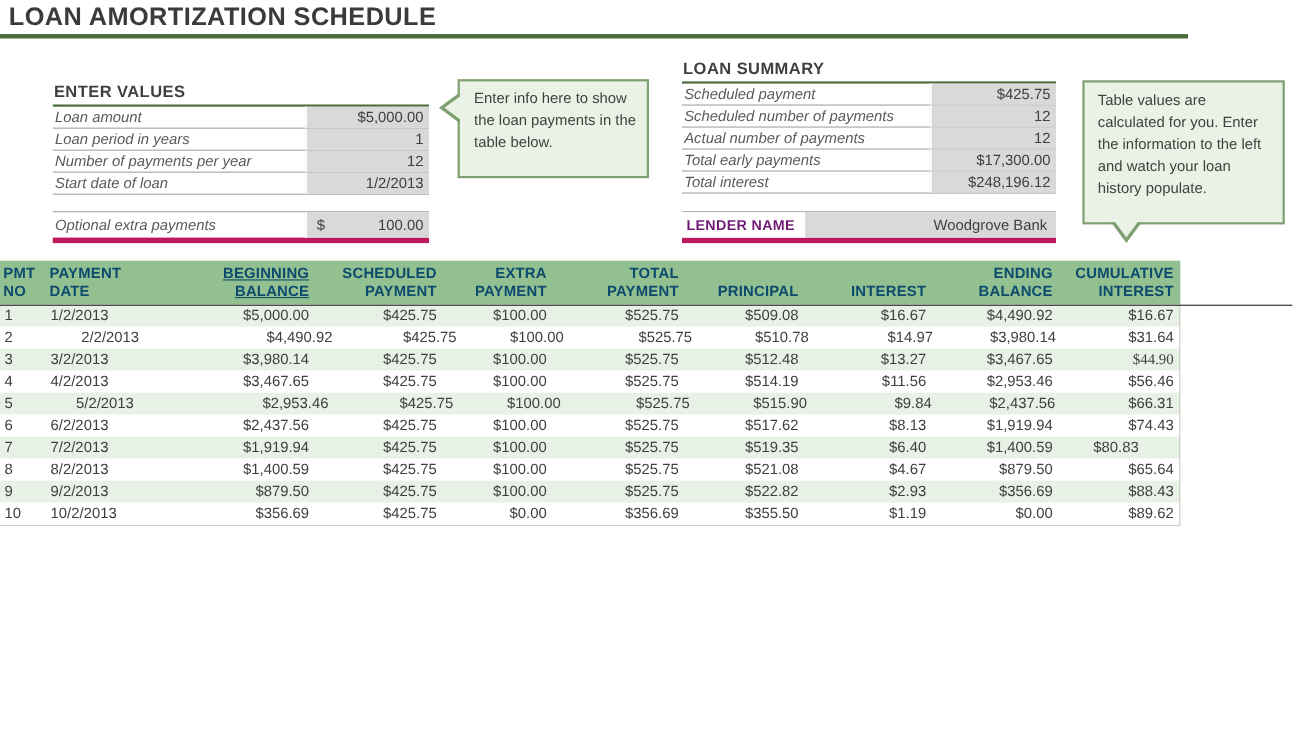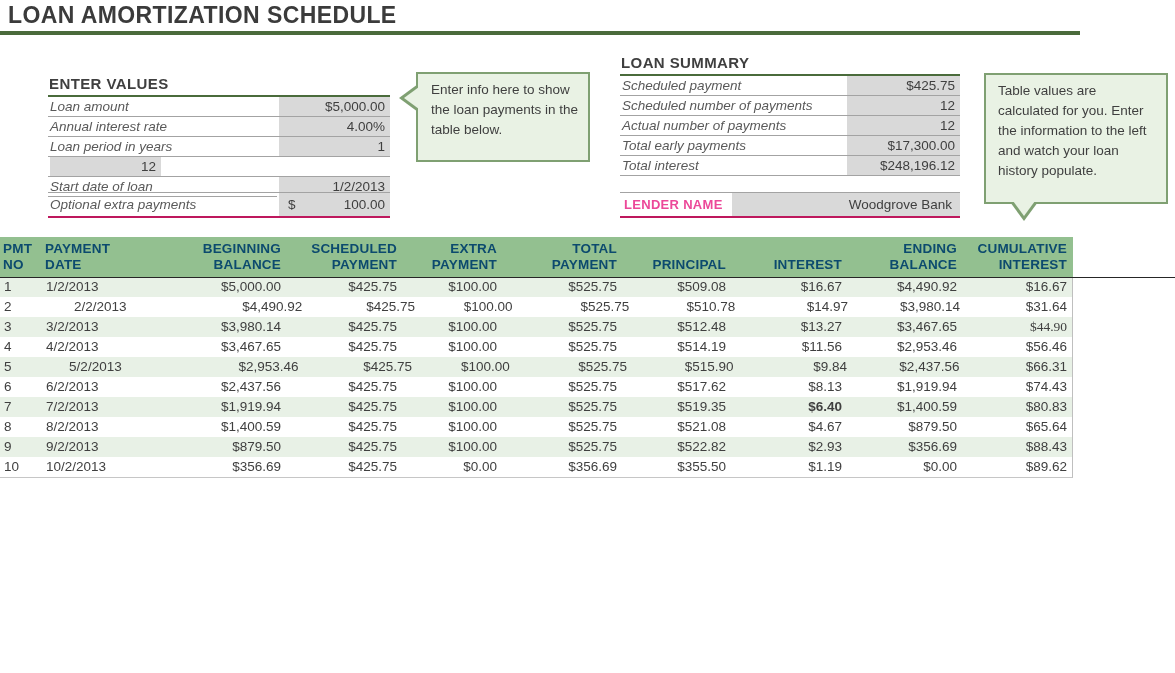--- a/index.html
+++ b/index.html
@@ -16,26 +16,26 @@
   #loan-summary{left:620px;width:340px;}
   .section h2{margin:0 0 3px 1px;font-size:15px;font-weight:bold;color:#3f3f3f;letter-spacing:.4px;}
   .section .rule{height:2px;background:#4a6b3b;margin-bottom:0;}
   .kv-row{display:flex;height:19px;border-bottom:1px solid #a3a3a3;align-items:center;}
   .kv-label{flex:1;font-style:italic;color:#595959;font-size:13.5px;padding-left:2px;white-space:nowrap;overflow:hidden;}
   .kv-value{background:#d9d9d9;text-align:right;padding-right:5px;color:#3f3f3f;font-size:13.5px;height:19px;line-height:19px;border-left:2px solid #ffffff;box-sizing:border-box;}
   #enter-values .kv-value{width:113px;}
   #loan-summary .kv-value{width:115px;}
 
   
-  .bar-row{position:absolute;top:192px;height:23px;display:flex;align-items:center;border-top:1px solid #a3a3a3;border-bottom:2px solid #be185d;box-sizing:content-box;}
+  .bar-row{position:absolute;top:192px;height:23px;display:flex;align-items:center;border-top:1px solid #a3a3a3;border-bottom:5px solid #be185d;box-sizing:content-box;}
   #extra-row{left:48px;width:342px;}
   #extra-row .kv-label{font-size:13.5px;}
   #extra-cell{width:113px;background:#d9d9d9;height:23px;line-height:23px;display:flex;justify-content:space-between;padding:0 5px 0 9px;box-sizing:border-box;border-left:2px solid #ffffff;color:#3f3f3f;font-size:13.5px;}
   #lender-row{left:620px;width:340px;}
-  #lender-label{width:112px;font-weight:bold;color:#ec4899;font-size:13px;padding-left:4px;letter-spacing:.3px;border-right:2px solid #ffffff;height:23px;line-height:23px;box-sizing:border-box;background:#ffffff;}
+  #lender-label{width:112px;font-weight:bold;color:#701a75;font-size:13px;padding-left:4px;letter-spacing:.3px;border-right:2px solid #ffffff;height:23px;line-height:23px;box-sizing:border-box;background:#ffffff;}
   #lender-cell{flex:1;background:#d9d9d9;text-align:right;padding-right:8px;color:#3f3f3f;font-size:13.5px;height:23px;line-height:23px;}
 
   
   .callout{position:absolute;background:#e9f2e4;border:2px solid #7fa072;color:#3f3f3f;font-size:13.5px;line-height:20px;box-sizing:border-box;}
   #callout-left{left:416px;top:72px;width:174px;height:90px;padding:6px 4px 0 13px;}
   #callout-right{left:984px;top:73px;width:184px;height:131px;padding:6px 6px 0 12px;}
   .arrow{position:absolute;width:0;height:0;}
   #arrow-left-outer{left:-19px;top:10px;border-top:14px solid transparent;border-bottom:14px solid transparent;border-right:19px solid #7fa072;}
   #arrow-left-inner{left:-14px;top:13px;border-top:11px solid transparent;border-bottom:11px solid transparent;border-right:15px solid #e9f2e4;}
   #arrow-down-outer{left:24px;bottom:-19px;border-left:14px solid transparent;border-right:14px solid transparent;border-top:19px solid #7fa072;}
@@ -64,28 +64,25 @@
   <div id="title-rule"></div>
 
   <div id="enter-values" class="section">
     <h2>ENTER VALUES</h2>
     <div class="rule"></div>
     <div class="kv-row">
       <div class="kv-label">Loan amount</div>
       <div class="kv-value">$5,000.00</div>
     </div>
     <div class="kv-row">
-      <div class="kv-label">Annual interest rate</div>
-      <div class="kv-value">4.00%</div>
-    </div>
-    <div class="kv-row">
       <div class="kv-label">Loan period in years</div>
       <div class="kv-value">1</div>
     </div>
     <div class="kv-row">
+      <div class="kv-label">Number of payments per year</div>
       <div class="kv-value">12</div>
     </div>
     <div class="kv-row">
       <div class="kv-label">Start date of loan</div>
       <div class="kv-value">1/2/2013</div>
     </div>
   </div>
 
   <div id="extra-row" class="bar-row">
     <div class="kv-label">Optional extra payments</div>
@@ -140,21 +137,21 @@
   <div id="schedule">
     <div id="schedule-header">
         <div class="hcell align-left" style="width: 42px;">
           <span>PMT</span>
           <span>NO</span>
         </div>
         <div class="hcell align-left" style="width: 93px;">
           <span>PAYMENT</span>
           <span>DATE</span>
         </div>
-        <div class="hcell align-right" style="width: 151px;">
+        <div class="hcell align-right" style="width: 151px; text-decoration: underline;">
           <span>BEGINNING</span>
           <span>BALANCE</span>
         </div>
         <div class="hcell align-right" style="width: 116px;">
           <span>SCHEDULED</span>
           <span>PAYMENT</span>
         </div>
         <div class="hcell align-right" style="width: 100px;">
           <span>EXTRA</span>
           <span>PAYMENT</span>
@@ -252,23 +249,23 @@
           <div class="scell align-right" style="width: 110px;">$74.43</div>
         </div>
         <div class="srow striped">
           <div class="scell align-left" style="width: 42px;">7</div>
           <div class="scell align-left" style="width: 93px;">7/2/2013</div>
           <div class="scell align-right" style="width: 151px;">$1,919.94</div>
           <div class="scell align-right" style="width: 116px;">$425.75</div>
           <div class="scell align-right" style="width: 100px;">$100.00</div>
           <div class="scell align-right" style="width: 120px;">$525.75</div>
           <div class="scell align-right" style="width: 109px;">$519.35</div>
-          <div class="scell align-right" style="width: 116px; font-weight: bold;">$6.40</div>
+          <div class="scell align-right" style="width: 116px;">$6.40</div>
           <div class="scell align-right" style="width: 115px;">$1,400.59</div>
-          <div class="scell align-right" style="width: 110px;">$80.83</div>
+          <div class="scell align-right" style="width: 110px; text-align: center;">$80.83</div>
         </div>
         <div class="srow">
           <div class="scell align-left" style="width: 42px;">8</div>
           <div class="scell align-left" style="width: 93px;">8/2/2013</div>
           <div class="scell align-right" style="width: 151px;">$1,400.59</div>
           <div class="scell align-right" style="width: 116px;">$425.75</div>
           <div class="scell align-right" style="width: 100px;">$100.00</div>
           <div class="scell align-right" style="width: 120px;">$525.75</div>
           <div class="scell align-right" style="width: 109px;">$521.08</div>
           <div class="scell align-right" style="width: 116px;">$4.67</div>

